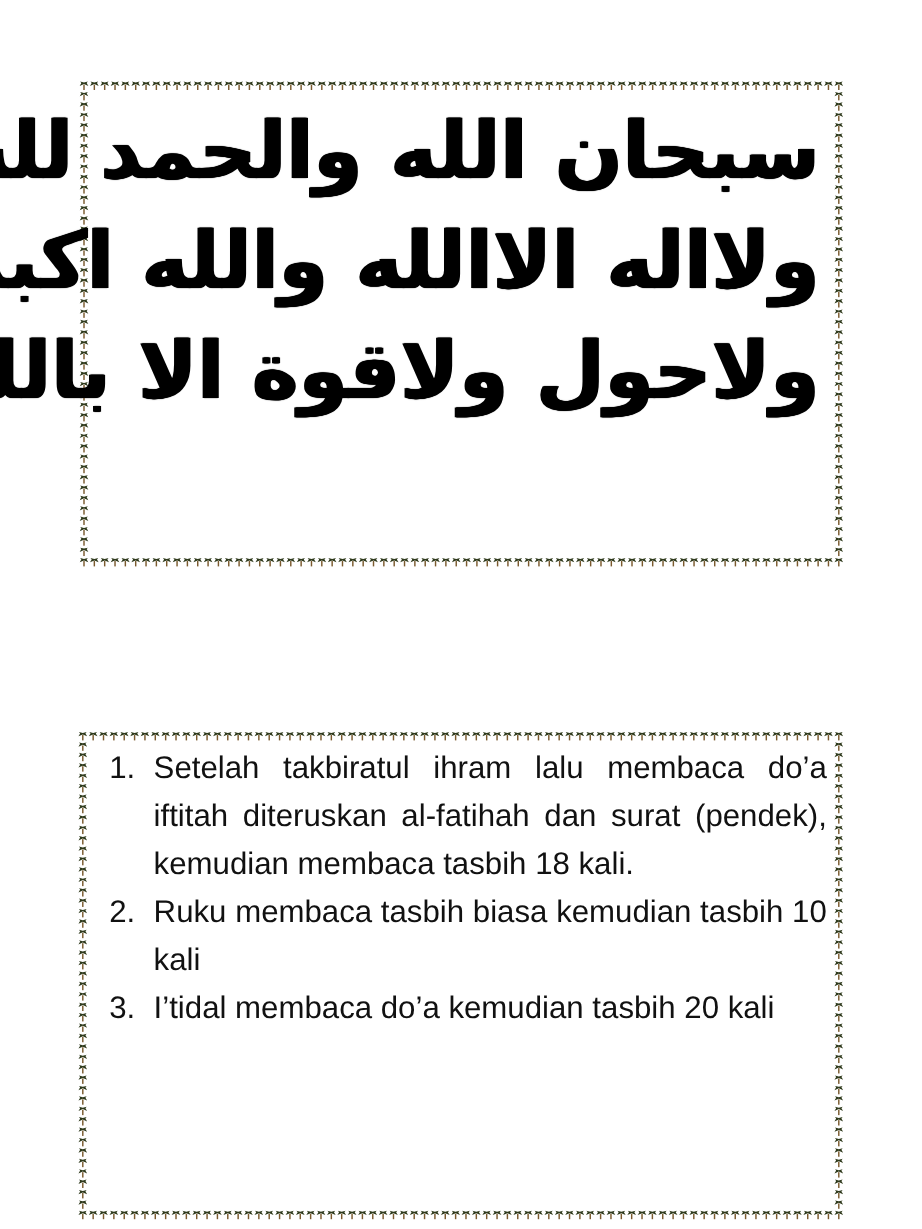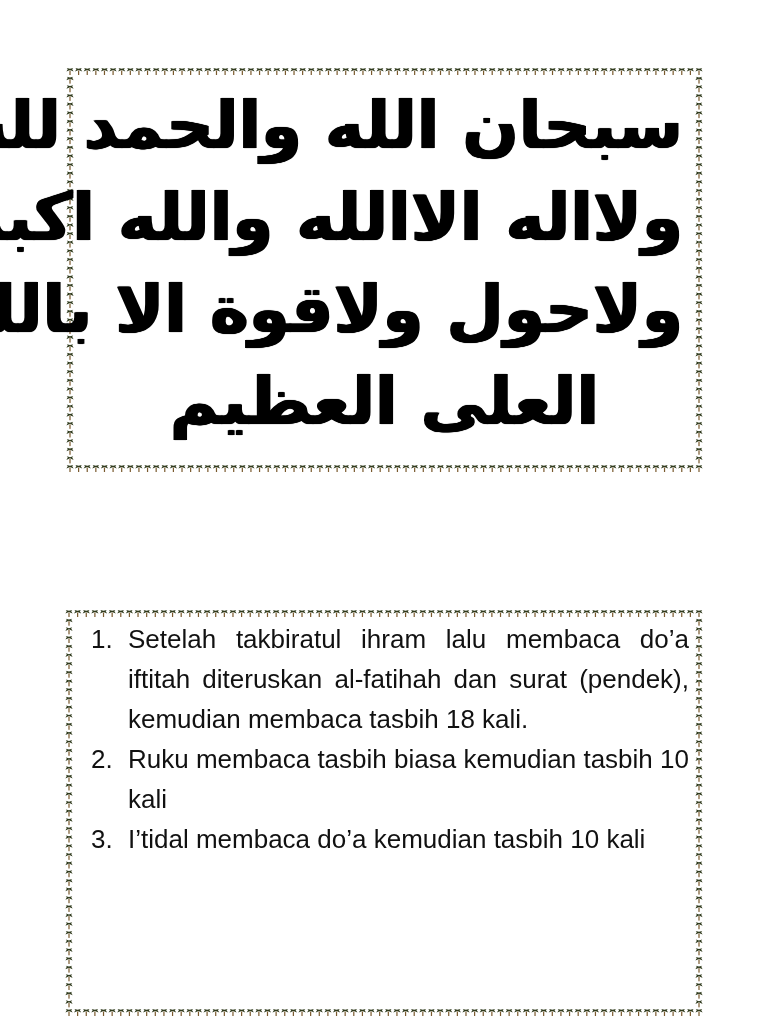--- a/index.html
+++ b/index.html
@@ -1056,21 +1056,20 @@
         </g>
         <g transform="translate(633,392.3695652173913)">
           <rect x="-0.6" y="-0.5" width="1.2" height="4.5" fill="#7a5a2e"></rect>
           <path d="M0,-1 L-3.6,0.6 L-2.2,-1.8 L-3.2,-3 L0,-2.2 L3.2,-3 L2.2,-1.8 L3.6,0.6 Z" fill="#2f3a1c"></path>
         </g>
       </svg>
     <div class="arabic">
       <span class="line">سبحان الله والحمد لله</span>
       <span class="line">ولااله الاالله والله اكبر</span>
       <span class="line">ولاحول ولاقوة الا بالله</span>
-      <span class="line last">العلى العظيم</span>
     </div>
   </div>
 
   <div class="palm-box box-bottom">
     <svg class="border" id="border-bottom" viewBox="0 0 638 408">
         <g transform="translate(4,4)">
           <rect x="-0.6" y="-0.5" width="1.2" height="4.5" fill="#7a5a2e"></rect>
           <path d="M0,-1 L-3.6,0.6 L-2.2,-1.8 L-3.2,-3 L0,-2.2 L3.2,-3 L2.2,-1.8 L3.6,0.6 Z" fill="#2f3a1c"></path>
         </g>
         <g transform="translate(4,403)">
@@ -2026,18 +2025,18 @@
       <li>
         <span class="num">1.</span>
         <span class="txt">Setelah takbiratul ihram lalu membaca do’a iftitah diteruskan al-fatihah dan surat (pendek), kemudian membaca tasbih 18 kali.</span>
       </li>
       <li>
         <span class="num">2.</span>
         <span class="txt">Ruku membaca tasbih biasa kemudian tasbih 10 kali</span>
       </li>
       <li>
         <span class="num">3.</span>
-        <span class="txt">I’tidal membaca do’a kemudian tasbih 10 kali</span>
+        <span class="txt">I’tidal membaca do’a kemudian tasbih 20 kali</span>
       </li>
     </ol>
   </div>
 
 </div>
 
 </body></html>

